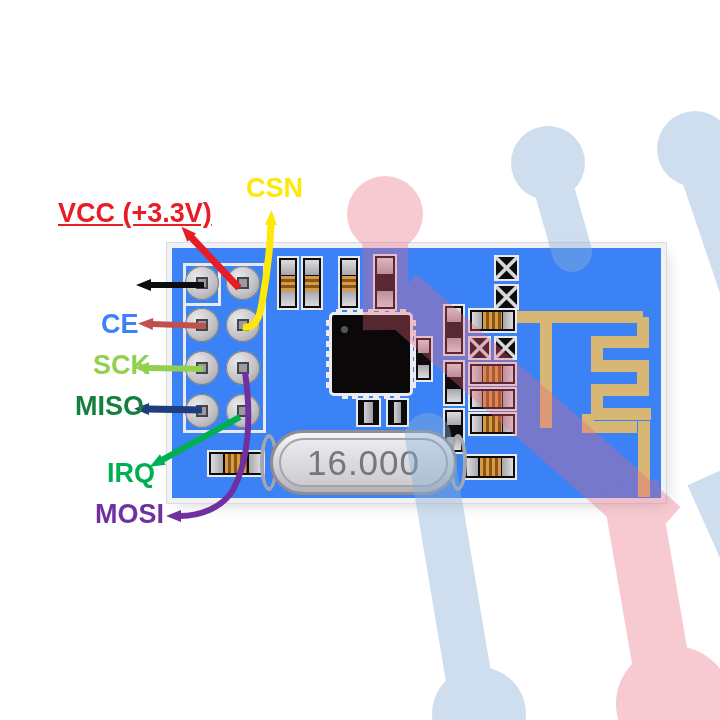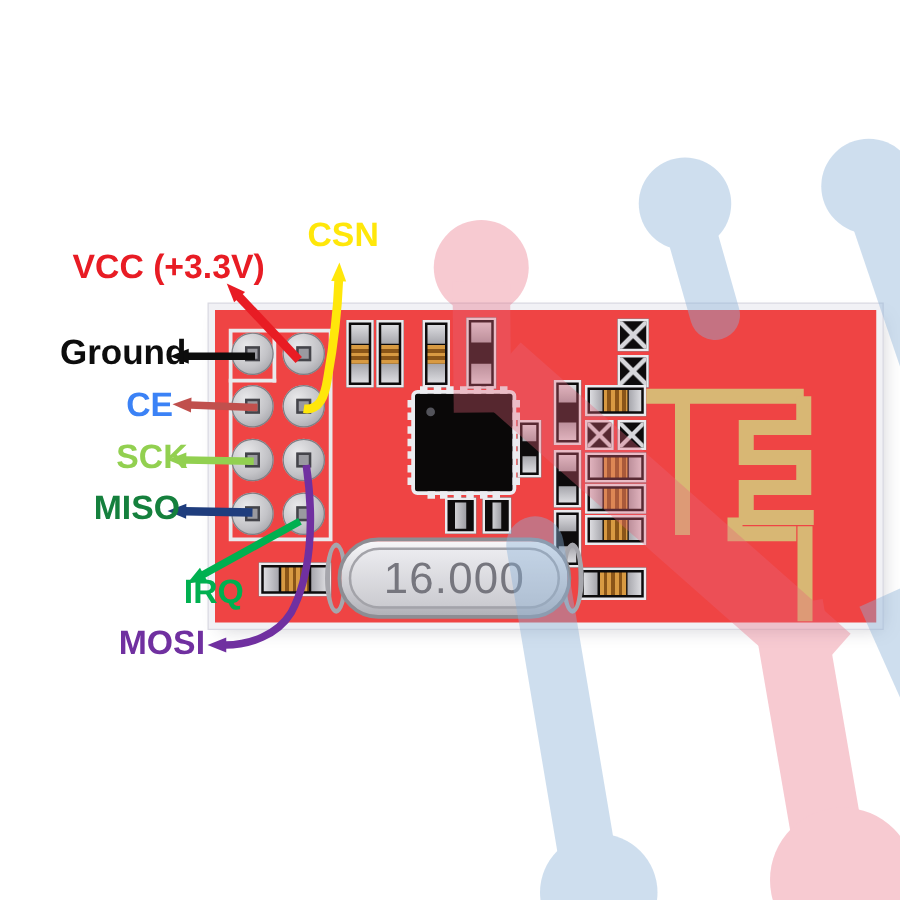--- a/index.html
+++ b/index.html
@@ -1,21 +1,21 @@
 <!DOCTYPE html>
 <html><head>
 <meta charset="utf-8">
 <style>
   html,body{margin:0;padding:0;background:#ffffff;}
   .stage{position:relative;width:720px;height:720px;background:#ffffff;overflow:hidden;
          font-family:"Liberation Sans",sans-serif;}
   .stage svg{position:absolute;left:0;top:0;pointer-events:none;}
 
   
-  .module{position:absolute;left:172px;top:248px;width:529px;height:250px;background:#ef4444;
+  .module{position:absolute;left:172px;top:248px;width:489px;height:250px;background:#3b82f6;
           box-shadow:0 0 0 5px #f1f1f5, 0 0 0 6px #d9d9e2, 5px 6px 14px rgba(40,40,60,.22);}
   .hbox{position:absolute;border:3px solid #e9e9ec;box-sizing:border-box;background:transparent;}
   .hline{position:absolute;background:#e9e9ec;}
   .pin{position:absolute;width:34px;height:34px;border-radius:50%;
        background:radial-gradient(circle at 35% 32%, #e9e9eb, #c3c3c7 55%, #929298);
        box-shadow:inset 0 0 0 1px #7e7e84;}
   .psq{position:absolute;left:11px;top:11px;width:12px;height:12px;background:#9a9aa0;
        border:2px solid #44444a;box-sizing:border-box;}
 
   .cmp{position:absolute;border:2px solid #eaeaee;background:#0d0b0c;box-sizing:border-box;}
@@ -250,22 +250,21 @@
       <path d="M239,288 L191,237" stroke="#e81c24" stroke-width="7" fill="none" stroke-linecap="butt" marker-end="url(#ah-vcc)"></path>
       <path d="M243,327 C256,329 260,316 262,303 C267,275 270,250 271,224" stroke="#ffe70a" stroke-width="7" fill="none" stroke-linecap="butt" marker-end="url(#ah-csn)"></path>
       <path d="M204,285 L150,285" stroke="#0d0d0d" stroke-width="6" fill="none" stroke-linecap="butt" marker-end="url(#ah-ground)"></path>
       <path d="M206,326 L152,324" stroke="#c0504d" stroke-width="6" fill="none" stroke-linecap="butt" marker-end="url(#ah-ce)"></path>
       <path d="M203,369 L148,368" stroke="#92d050" stroke-width="6" fill="none" stroke-linecap="butt" marker-end="url(#ah-sck)"></path>
       <path d="M202,410 L148,409" stroke="#1f3d7d" stroke-width="7" fill="none" stroke-linecap="butt" marker-end="url(#ah-miso)"></path>
       <path d="M240,417 L162,460" stroke="#00b050" stroke-width="6" fill="none" stroke-linecap="butt" marker-end="url(#ah-irq)"></path>
       <path d="M245,372 C252,420 248,462 233,490 C222,508 200,516 180,516" stroke="#7030a0" stroke-width="6" fill="none" stroke-linecap="butt" marker-end="url(#ah-mosi)"></path>
     </svg>
   <div id="labels">
-      <div class="lbl" style="left: 58px; top: 199px; color: rgb(232, 28, 36); font-size: 27px;">VCC (+3.3V)</div>
+      <div class="lbl" style="left: 58px; top: 199px; color: rgb(232, 28, 36); font-size: 27px; text-decoration: underline;">VCC (+3.3V)</div>
       <div class="lbl" style="left: 246px; top: 174px; color: rgb(255, 231, 10); font-size: 27px;">CSN</div>
-      <div class="lbl" style="left: 48px; top: 267px; color: rgb(13, 13, 13); font-size: 28px;">Ground</div>
       <div class="lbl" style="left: 101px; top: 310px; color: #3b82f6; font-size: 27px;">CE</div>
       <div class="lbl" style="left: 93px; top: 351px; color: rgb(146, 208, 80); font-size: 27px;">SCK</div>
       <div class="lbl" style="left: 75px; top: 392px; color: #15803d; font-size: 27px;">MISO</div>
-      <div class="lbl" style="left: 107px; top: 459px; color: rgb(0, 176, 80); font-size: 27px; margin-left: 40px;">IRQ</div>
+      <div class="lbl" style="left: 107px; top: 459px; color: rgb(0, 176, 80); font-size: 27px;">IRQ</div>
       <div class="lbl" style="left: 95px; top: 500px; color: rgb(112, 48, 160); font-size: 27px;">MOSI</div>
     </div>
 </div>
 
 </body></html>

